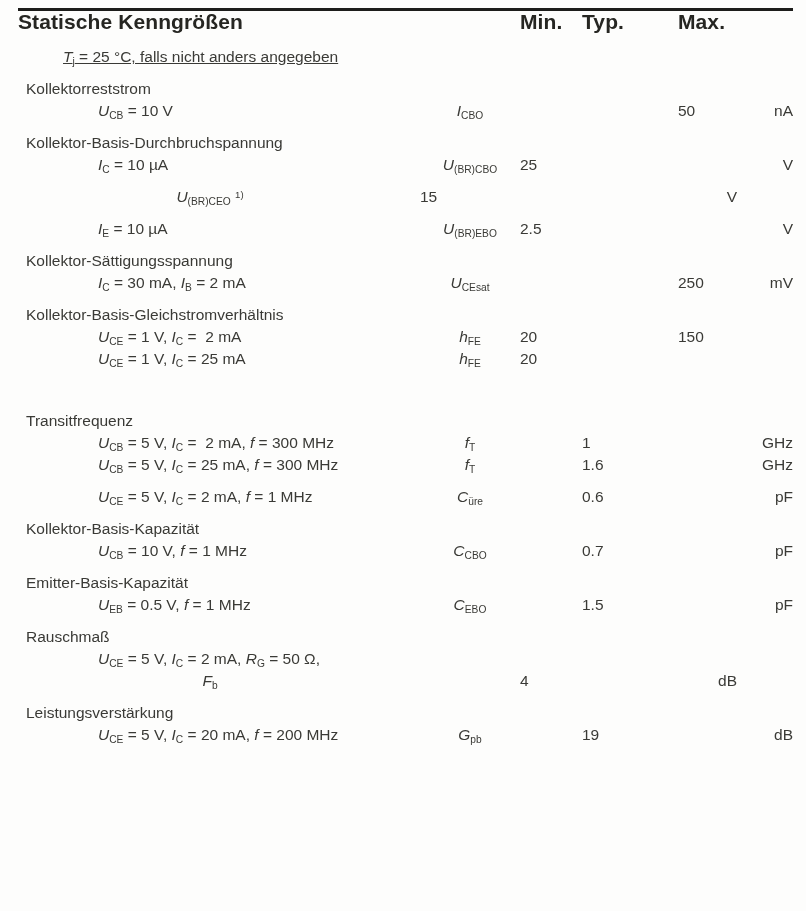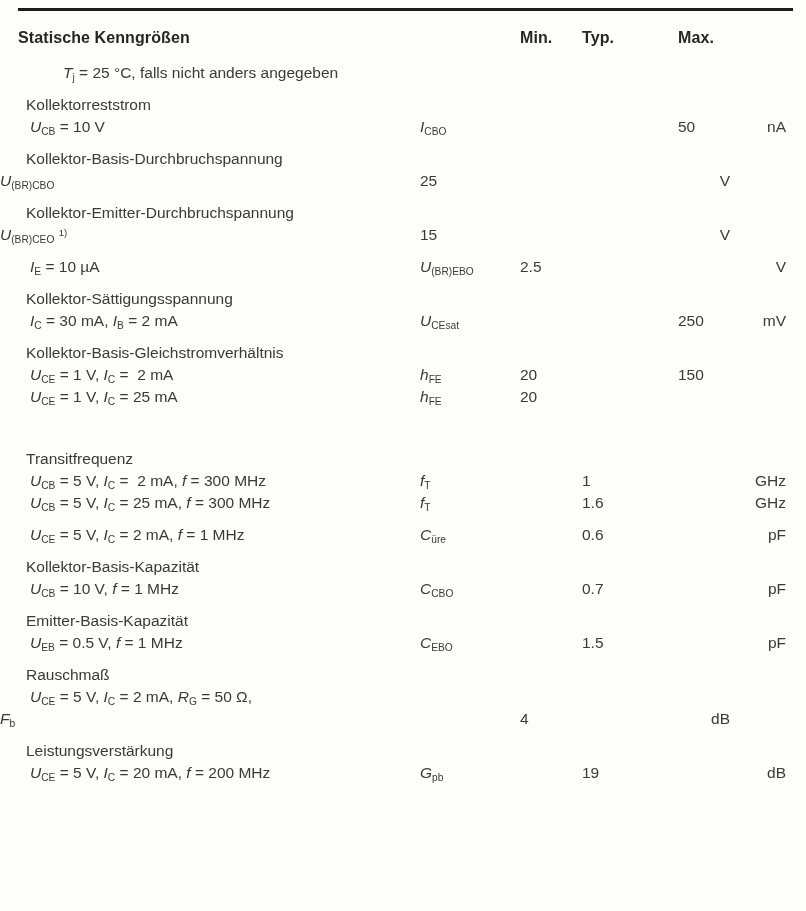--- a/index.html
+++ b/index.html
@@ -13,30 +13,30 @@
   .page{position:relative;width:806px;height:911px;}
   .top-rule{margin:8px 13px 0 18px;height:3px;background:#1d1d1b;}
   .spec-table{font-size:15.5px;}
   .row{
     display:grid;
     grid-template-columns:420px 100px 62px 96px 72px auto;
     align-items:baseline;
     line-height:22px;
   }
   .cell{white-space:pre;}
-  .c-label{padding-left:30px;}
-  .c-symbol{text-align:left;}
+  .c-label{padding-left:98px;}
+  .c-symbol{text-align:center;}
   .c-min,.c-typ,.c-max{text-align:left;}
-  .c-unit{text-align:right;padding-right:20px;}
+  .c-unit{text-align:right;padding-right:13px;}
   .section{margin:0;}
   .section + .section{margin-top:40px;}
-  .section-head{margin-top:16px;font-weight:bold;color:#262622;font-size:16px;letter-spacing:0.1px;}
+  .section-head{font-weight:bold;color:#262622;font-size:21px;letter-spacing:0.1px;}
   .section-head .c-label{padding-left:18px;}
   .section-note{margin-top:6px;padding-left:63px;line-height:22px;white-space:pre;}
-  .section-note.first{margin-top:13px;}
+  .section-note.first{margin-top:13px;text-decoration:underline;}
   .group{margin-top:10px;}
   .group-label{padding-left:26px;line-height:22px;}
   i{font-style:italic;}
   sub{font-size:0.66em;line-height:0;vertical-align:baseline;position:relative;top:0.30em;letter-spacing:0;}
   sup{font-size:0.62em;line-height:0;vertical-align:baseline;position:relative;top:-0.45em;}
 </style>
 </head>
 <body>
 
 <div class="page">
@@ -63,30 +63,30 @@
     <div class="cell c-typ"></div>
     <div class="cell c-max">50</div>
     <div class="cell c-unit">nA</div>
   </div>
 </div>
 
   <div class="group">
     <div class="group-label">Kollektor-Basis-Durchbruchspannung</div>
 
   <div class="row line">
+    <div class="cell c-label"><i>I</i><sub>C</sub> = 10 µA</div>
     <div class="cell c-symbol"><i>U</i><sub>(BR)CBO</sub></div>
     <div class="cell c-min">25</div>
     <div class="cell c-typ"></div>
     <div class="cell c-max"></div>
     <div class="cell c-unit">V</div>
   </div>
 </div>
 
   <div class="group">
-    <div class="group-label">Kollektor-Emitter-Durchbruchspannung</div>
 
   <div class="row line">
     <div class="cell c-symbol"><i>U</i><sub>(BR)CEO</sub> <sup>1)</sup></div>
     <div class="cell c-min">15</div>
     <div class="cell c-typ"></div>
     <div class="cell c-max"></div>
     <div class="cell c-unit">V</div>
   </div>
 </div>
 

